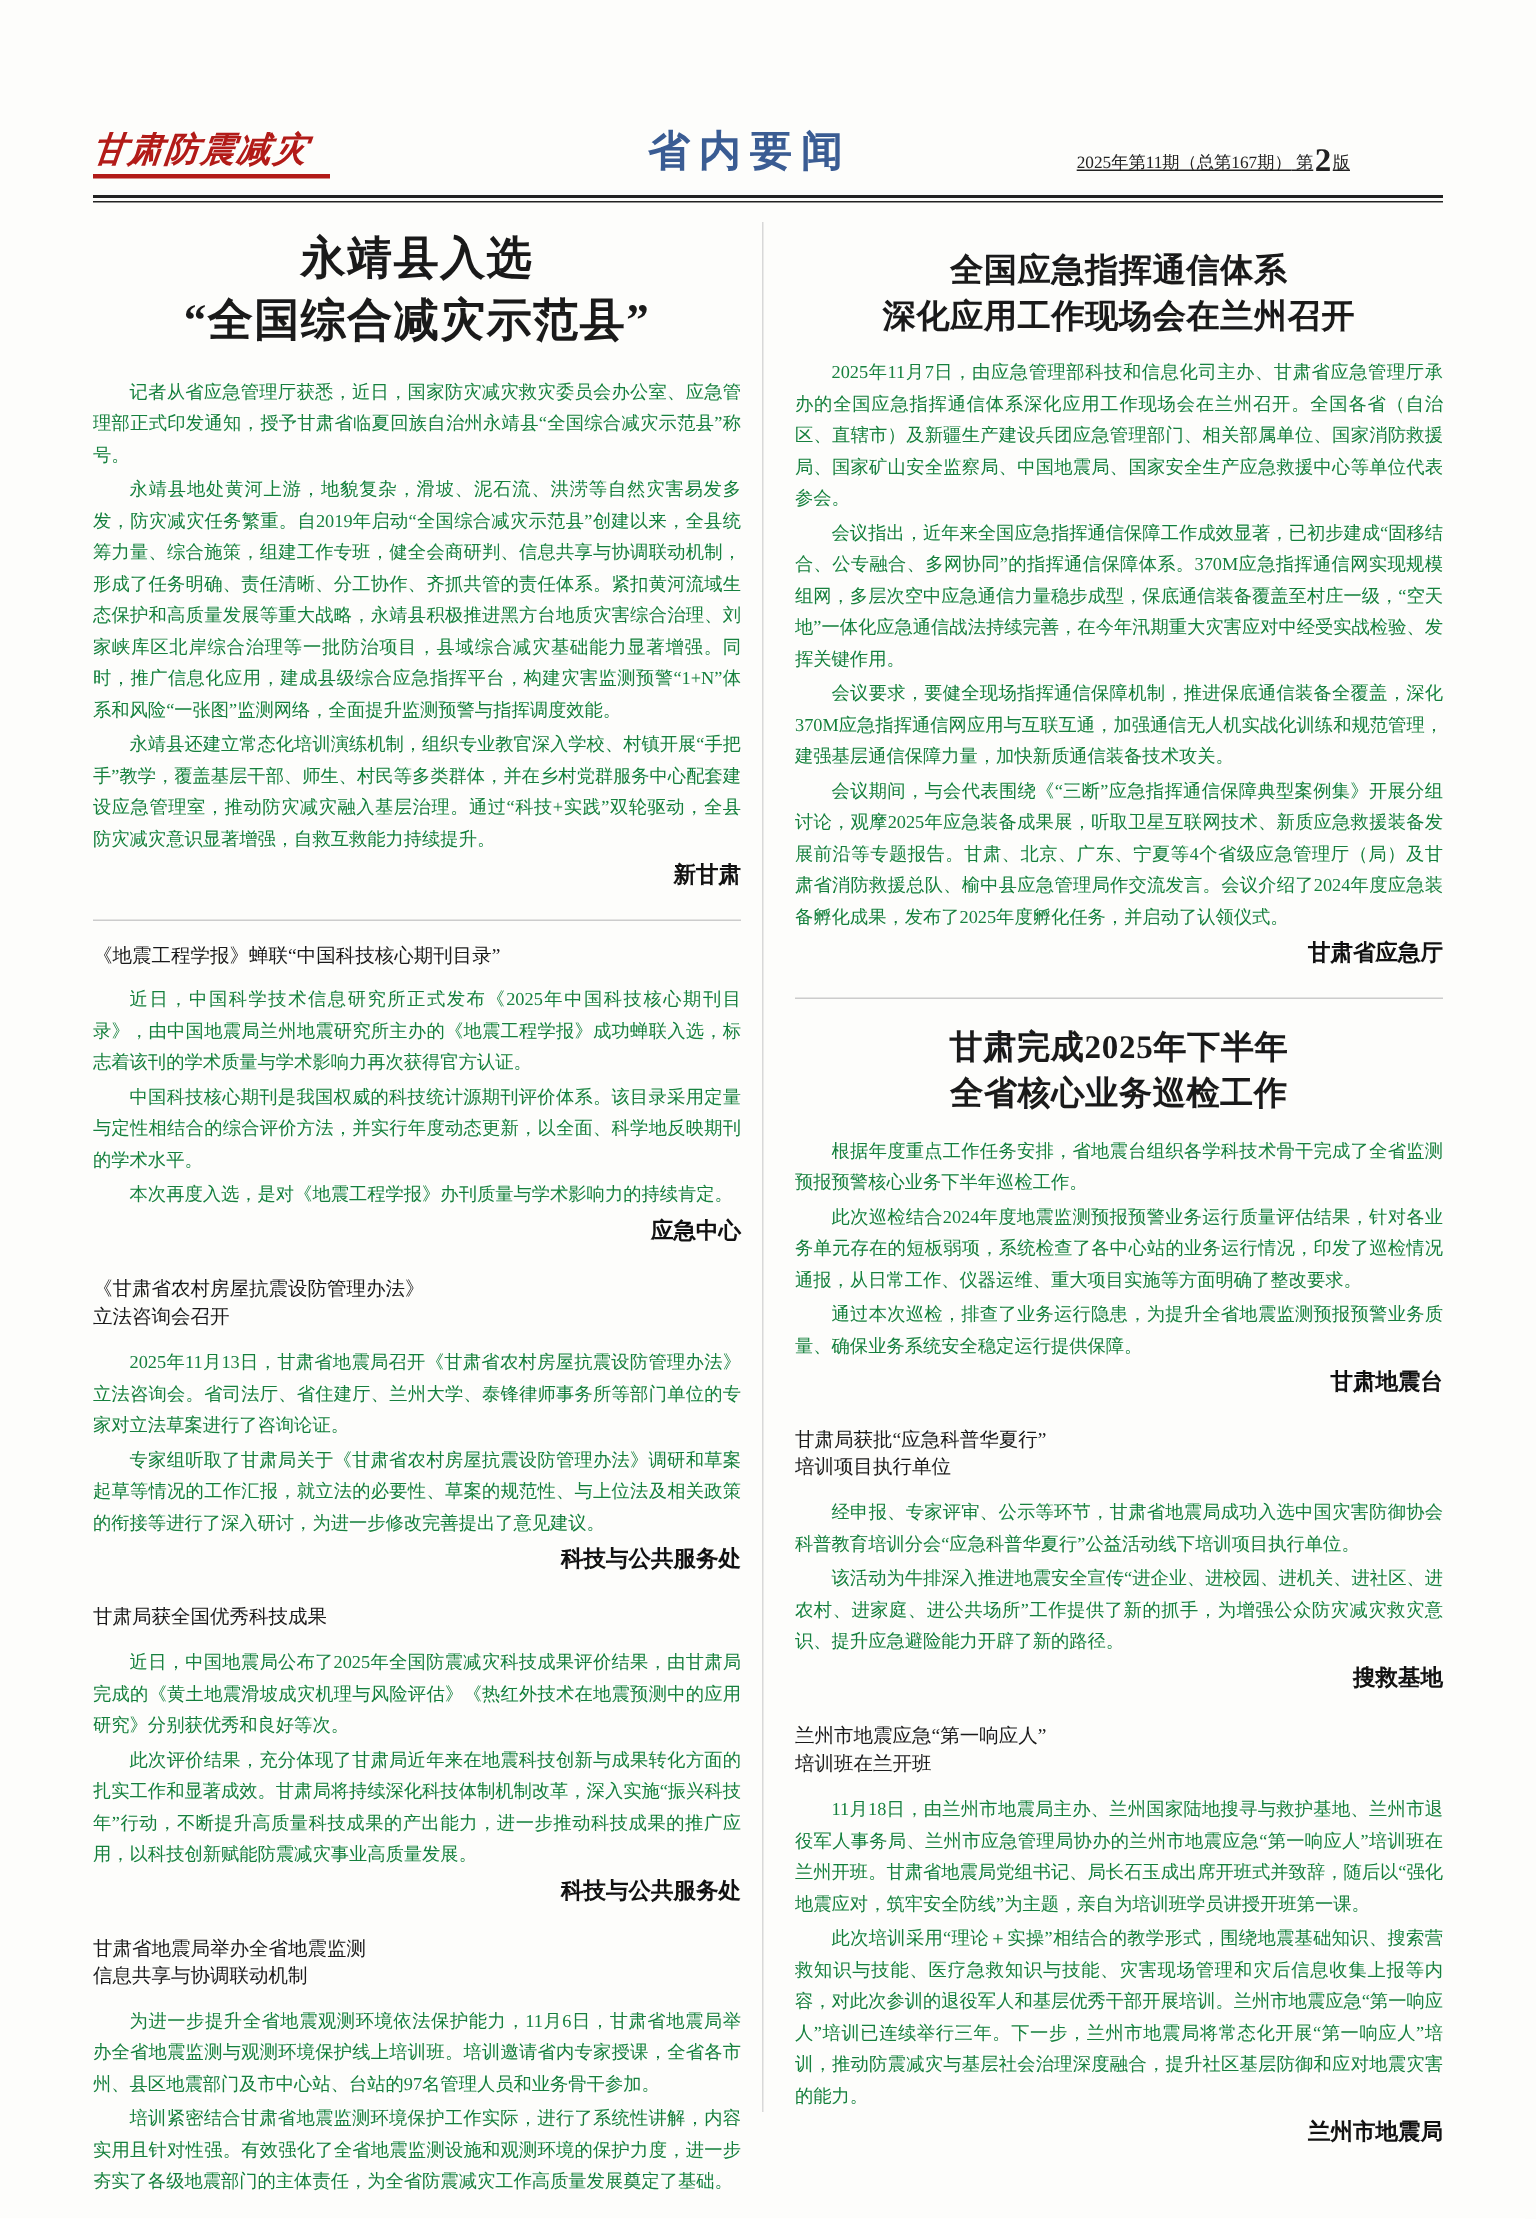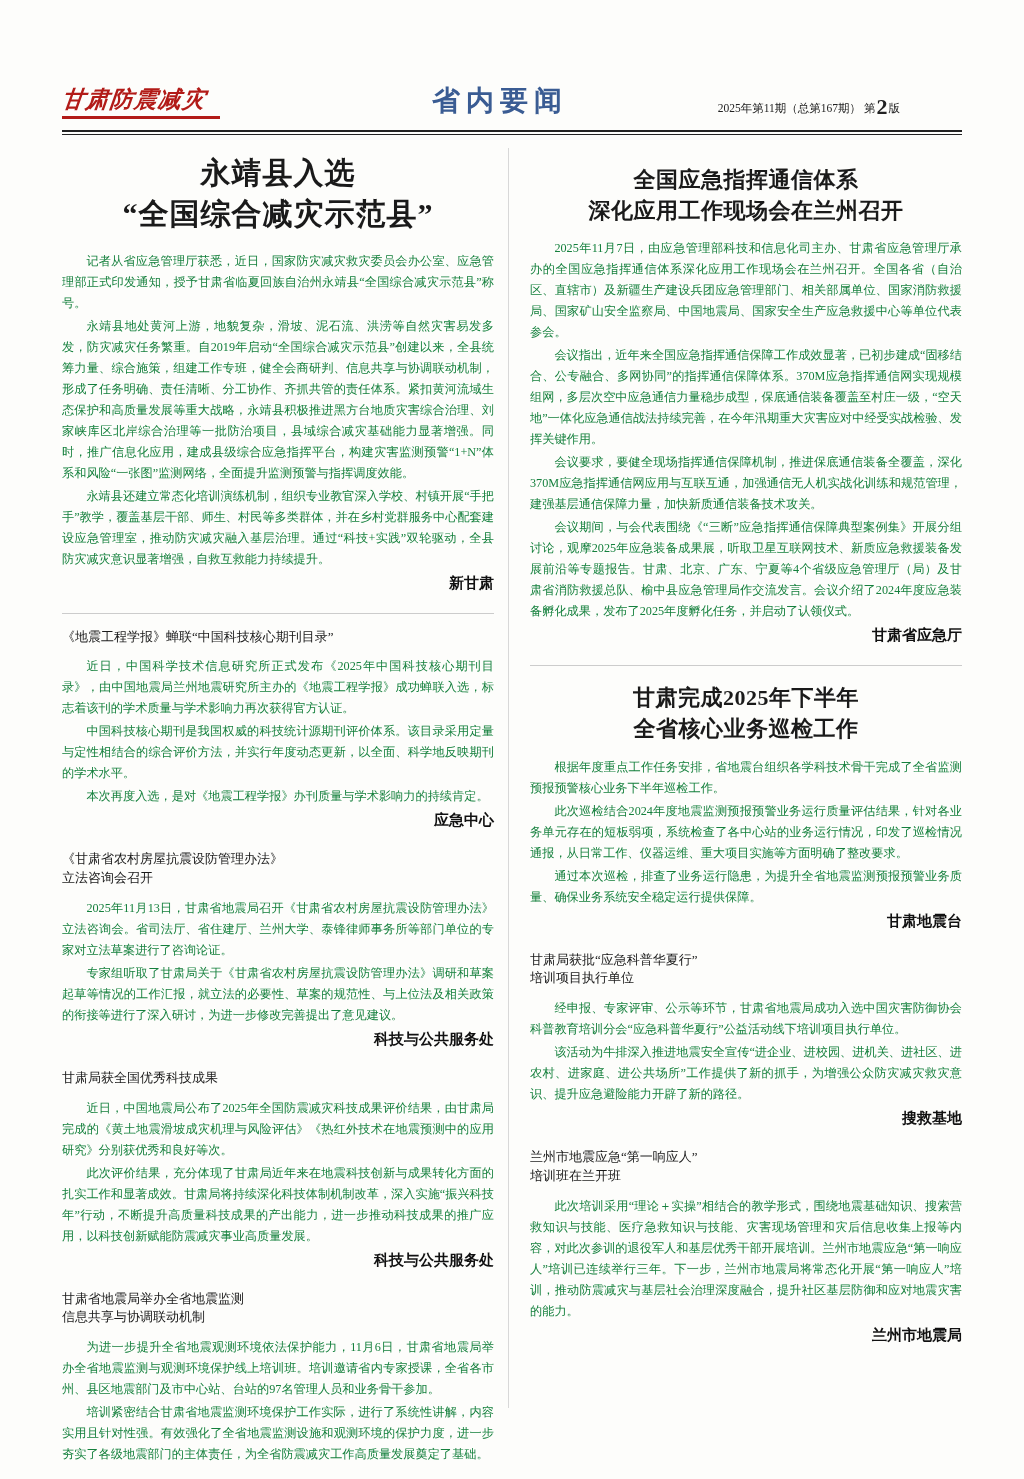--- a/index.html
+++ b/index.html
@@ -63,20 +63,21 @@
     white-space: nowrap;
   }
   .masthead-issue {
     position: absolute;
     right: 62px;
     top: 16px;
     font-size: 11.5px;
     color: #222;
     white-space: nowrap;
     text-align: center;
+    text-decoration: underline;
   }
   .masthead-issue .pg-label {
     font-size: 11.5px;
   }
   .masthead-issue .pg-num {
     font-size: 22px;
     font-weight: bold;
     vertical-align: -2px;
     margin: 0 1px;
   }
@@ -269,19 +270,20 @@
       <p class="body">经申报、专家评审、公示等环节，甘肃省地震局成功入选中国灾害防御协会科普教育培训分会“应急科普华夏行”公益活动线下培训项目执行单位。</p>
       <p class="body">该活动为牛排深入推进地震安全宣传“进企业、进校园、进机关、进社区、进农村、进家庭、进公共场所”工作提供了新的抓手，为增强公众防灾减灾救灾意识、提升应急避险能力开辟了新的路径。</p>
       <p class="byline">搜救基地</p>
     </div>
 
     <div class="article">
       <h3 class="headline">
         <span>兰州市地震应急“第一响应人”</span><br>
         <span>培训班在兰开班</span>
       </h3>
+      <p class="body">11月18日，由兰州市地震局主办、兰州国家陆地搜寻与救护基地、兰州市退役军人事务局、兰州市应急管理局协办的兰州市地震应急“第一响应人”培训班在兰州开班。甘肃省地震局党组书记、局长石玉成出席开班式并致辞，随后以“强化地震应对，筑牢安全防线”为主题，亲自为培训班学员讲授开班第一课。</p>
       <p class="body">此次培训采用“理论＋实操”相结合的教学形式，围绕地震基础知识、搜索营救知识与技能、医疗急救知识与技能、灾害现场管理和灾后信息收集上报等内容，对此次参训的退役军人和基层优秀干部开展培训。兰州市地震应急“第一响应人”培训已连续举行三年。下一步，兰州市地震局将常态化开展“第一响应人”培训，推动防震减灾与基层社会治理深度融合，提升社区基层防御和应对地震灾害的能力。</p>
       <p class="byline">兰州市地震局</p>
     </div>
 
   </div>
 
 </div>
 
 </body></html>

